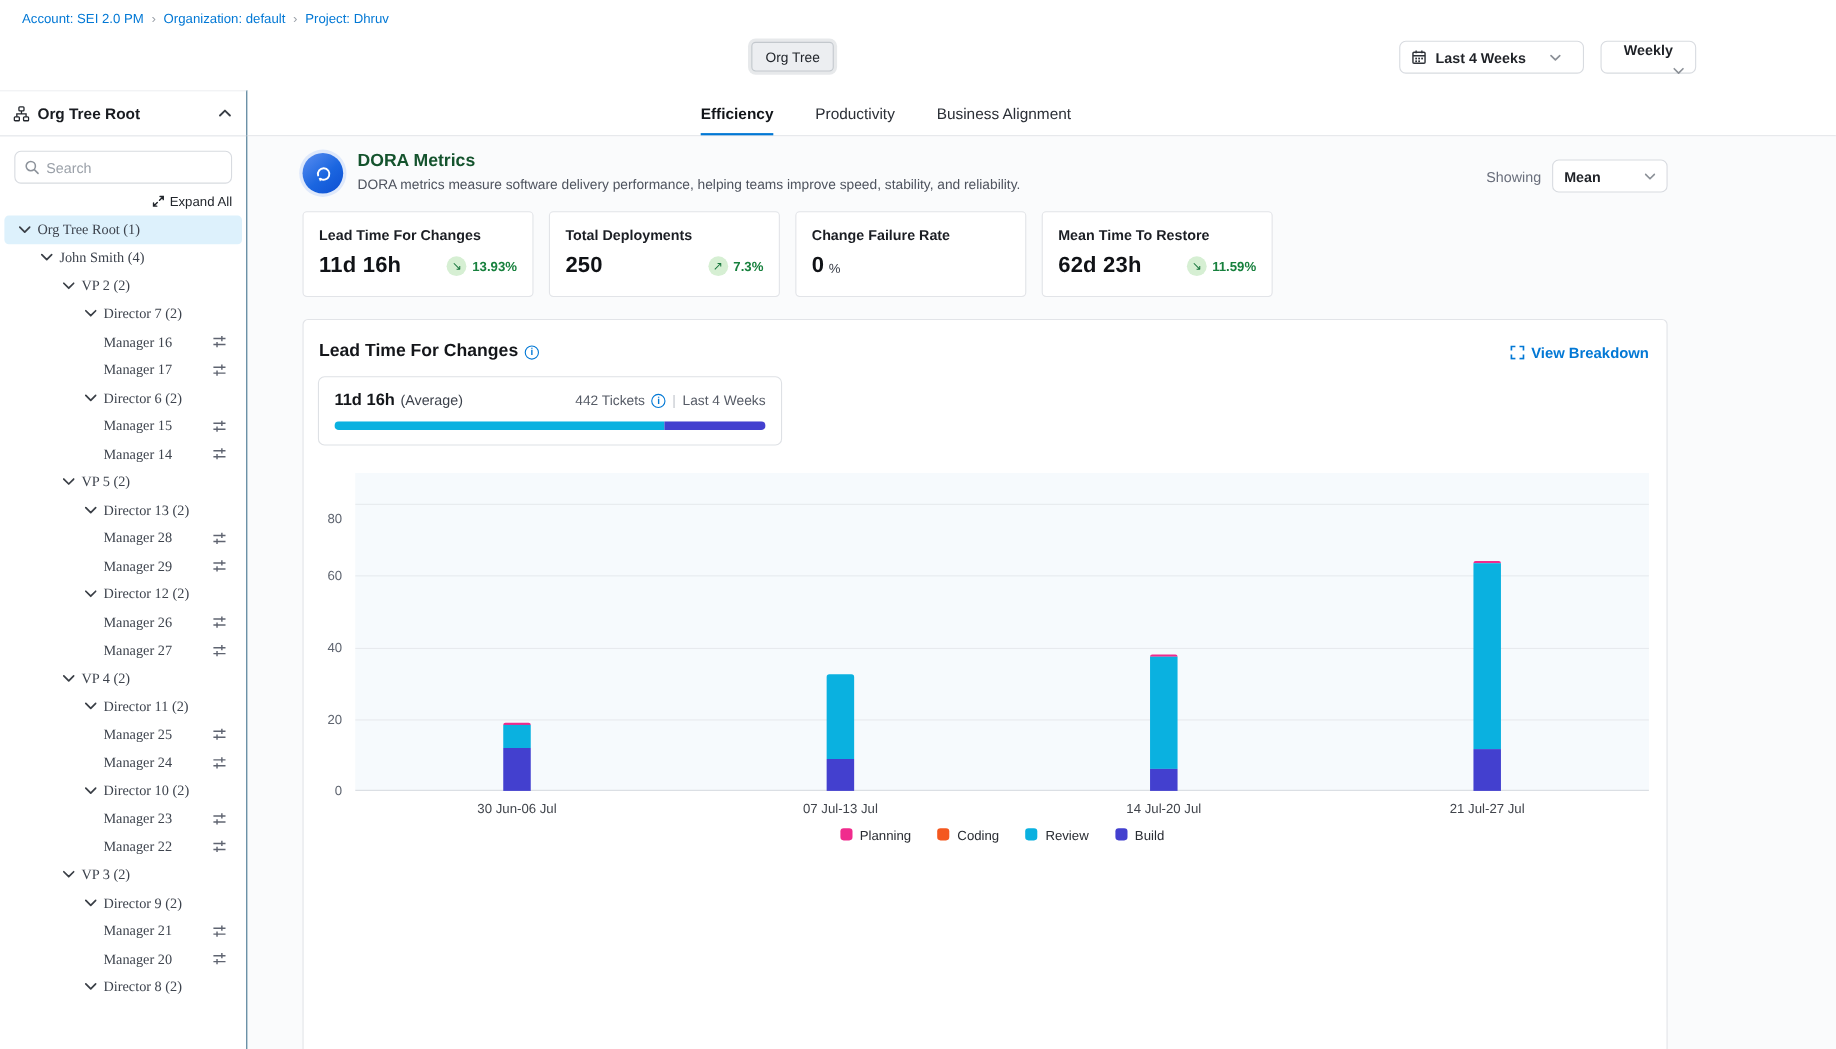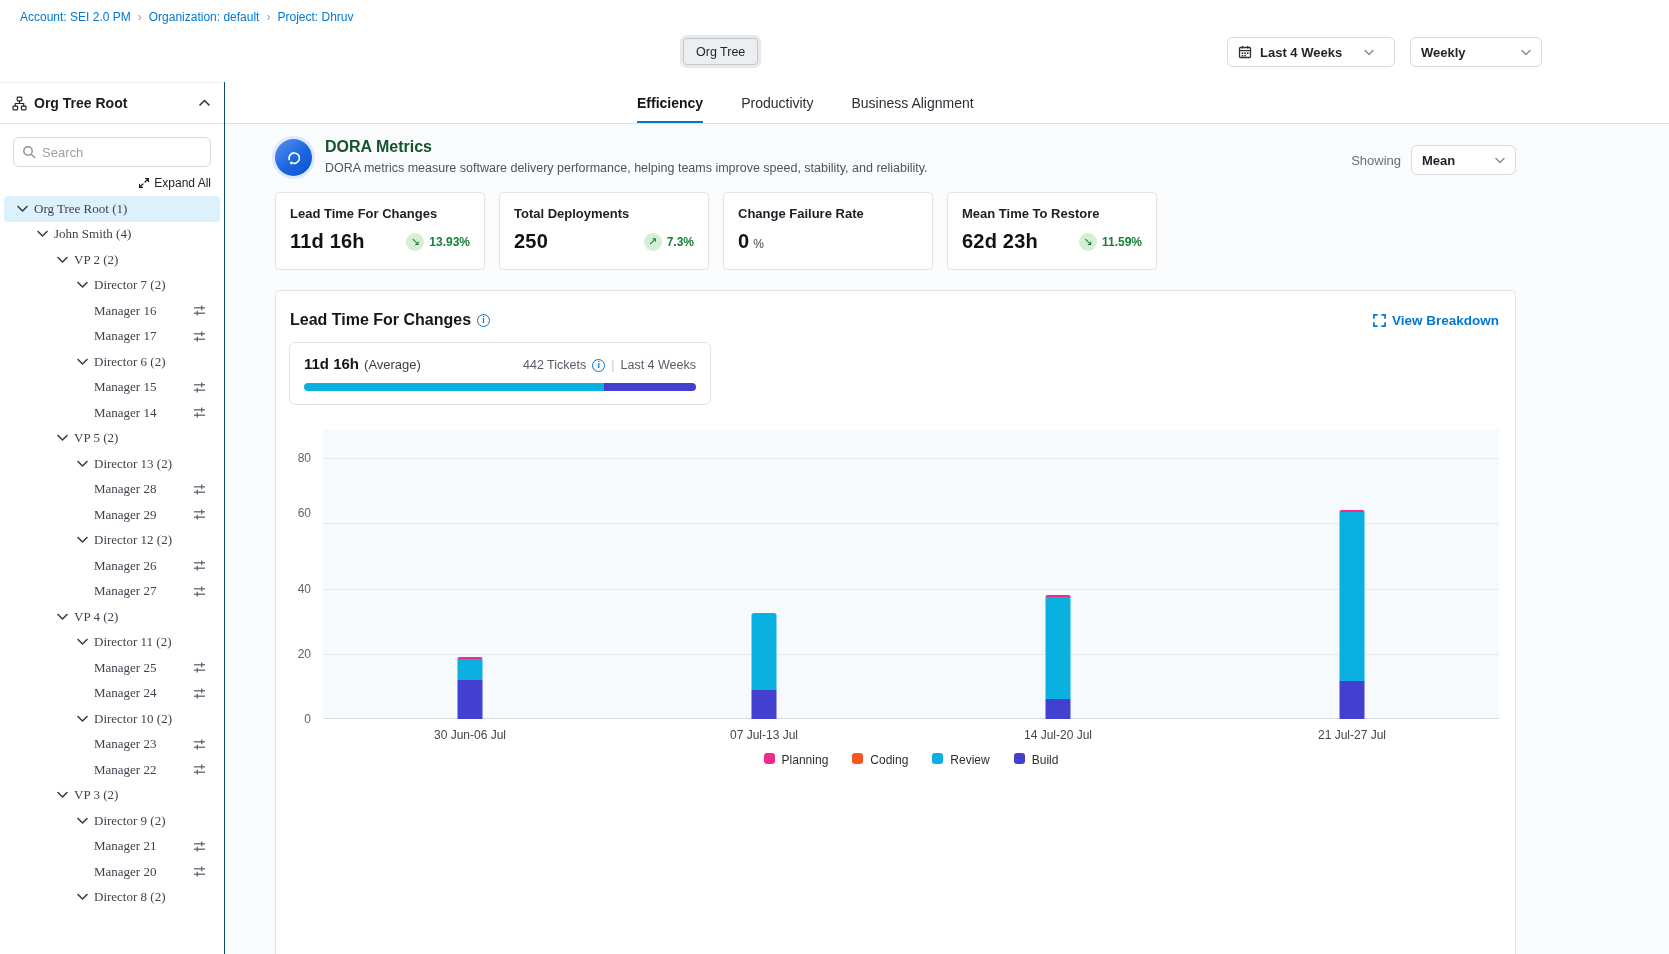--- a/index.html
+++ b/index.html
@@ -12,21 +12,21 @@
   .title-row { display:flex; align-items:center; margin-top:12px; }
   .page-title { font-size:25px; font-weight:800; color:#14161a; letter-spacing:.2px; }
   .orgtree-btn { position:absolute; left:683px; top:38px; height:27px; padding:0 12px;
     background:#eceef1; border:1px solid #c3c8cd; border-radius:4px; box-shadow:0 0 0 3px #e7e9eb;
     font-size:12.5px; color:#22262c; font-family:inherit; cursor:pointer; }
   .header-selects { position:absolute; right:127px; top:37px; display:flex; gap:15px; }
   .select { height:30px; background:#fff; border:1px solid #d8dbe0; border-radius:6px;
     display:flex; align-items:center; gap:8px; padding:0 10px; font-size:13px; font-weight:600;
     color:#1f2227; cursor:pointer; }
   .select .chev { margin-left:14px; }
-  .sel-daterange { width:168px; } .sel-weekly { width:132px; }
+  .sel-daterange { width:168px; } .sel-weekly { width:87px;flex-direction:column; }
   .sel-weekly .chev { margin-left:auto; }
 
   .body-row { display:flex; height:872px; }
   
   .sidebar { width:225px; border-right:1px solid #0c4a6e; background:#fff; flex:none; }
   .side-head { height:42px; border-top:1px solid #eceef0; border-bottom:1px solid #e1e4e8;
     display:flex; align-items:center; padding:0 12px; gap:7px; }
   .side-head-title { font-size:14px; font-weight:700; color:#191c21; flex:1; }
   .icon-btn { background:none; border:none; cursor:pointer; padding:2px; display:flex; }
   .search-box { margin:13px 13px 0; height:30px; border:1px solid #d8dbe0; border-radius:6px;
@@ -564,23 +564,23 @@
             </span>
           </div>
           <div class="stage-bar" id="stage-bar">
               <div style="width: 76.5%; background: rgb(10, 177, 224);"></div>
               <div style="width: 23.5%; background: rgb(67, 64, 207);"></div>
             </div>
         </div>
         <div class="chart" id="lt-chart">
           <div class="plot"></div>
         <div class="gridline" style="top: 28px;"></div>
-            <span class="ytick" style="top: 28px; margin-left: 48px;">80</span>
+            <span class="ytick" style="top: 41px; margin-left: 48px;">80</span>
             <div class="gridline" style="top: 93.25px;"></div>
-            <span class="ytick" style="top: 83px;">60</span>
+            <span class="ytick" style="top: 93px;">60</span>
             <div class="gridline" style="top: 158.5px;"></div>
             <span class="ytick" style="top: 158.5px;">40</span>
             <div class="gridline" style="top: 223.75px;"></div>
             <span class="ytick" style="top: 223.75px;">20</span>
             <span class="ytick" style="top: 289px;">0</span>
             <div class="bar" style="left: 12.5%;">
               <div class="bar-seg" style="height: 39.15px; background: rgb(67, 64, 207);"></div>
               <div class="bar-seg" style="height: 21.2063px; background: rgb(10, 177, 224);"></div>
               <div class="bar-seg" style="height: 1.63125px; background: rgb(240, 43, 141); border-radius: 2.5px 2.5px 0px 0px;"></div>
             </div>

